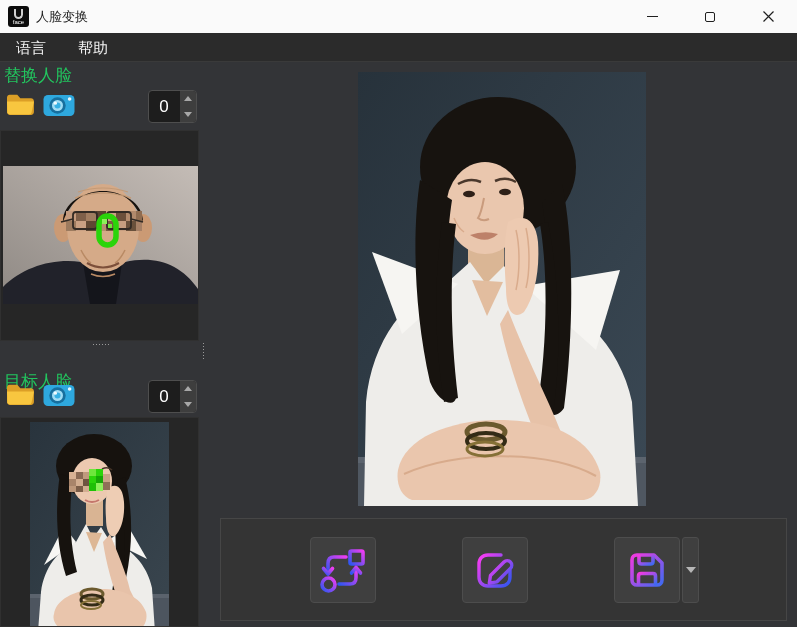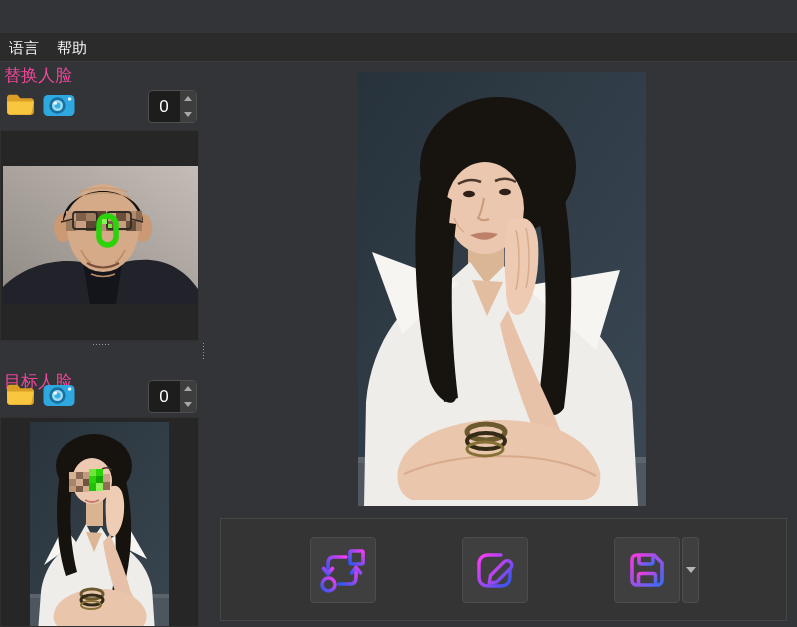--- a/index.html
+++ b/index.html
@@ -17,25 +17,25 @@
   .win-title { position:absolute; left:36px; top:0; height:33px; line-height:33px;
     font-size:13px; color:#1b1b1b; }
   .win-controls { position:absolute; right:0; top:0; height:33px; display:flex; }
   .win-btn { width:58px; height:33px; display:flex; align-items:center; justify-content:center; cursor:default; }
   .glyph-min { width:11px; height:1px; background:#1f1f1f; }
   .glyph-max { width:10px; height:10px; border:1px solid #1f1f1f; border-radius:2px; }
 
   
   .menubar { position:absolute; left:0; top:33px; width:797px; height:29px; background:#2b2b2b;
     border-bottom:1px solid #3a3a3a; display:flex; align-items:center; }
-  .menu-item { color:#f2f2f2; font-size:15px; padding:0 9px; height:29px; line-height:29px; }
+  .menu-item { color:#f2f2f2; font-size:15px; padding:0 16px; height:29px; line-height:29px; }
 
   
   .left-panel { position:absolute; left:0; top:62px; width:200px; height:565px; background:#333437; }
-  .section-title { position:absolute; left:4px; font-size:17px; color:#ec4899; }
+  .section-title { position:absolute; left:4px; font-size:17px; color:#22c55e; }
   .icon-btn { position:absolute; width:34px; height:28px; background:transparent; border:none; padding:0; }
   .spinbox { position:absolute; left:148px; width:49px; height:33px; background:#1d1d1d;
     border:1px solid #4e4e4e; border-radius:4px; display:flex; }
   .spin-value { width:30px; text-align:center; color:#ffffff; font-size:17px; line-height:31px; }
   .spin-btns { width:17px; display:flex; flex-direction:column; background:#3e3e3e;
     border-radius:0 3px 3px 0; border-left:1px solid #1d1d1d; }
   .spin-btn { flex:1; display:flex; align-items:center; justify-content:center; }
   .tri-up { width:0; height:0; border-left:4px solid transparent; border-right:4px solid transparent;
     border-bottom:5px solid #a8a8a8; }
   .tri-down { width:0; height:0; border-left:4px solid transparent; border-right:4px solid transparent;
@@ -61,20 +61,40 @@
   .drop-btn { position:absolute; top:18px; width:17px; height:66px; background:#3f3f3f;
     border:1px solid #4d4d4d; border-radius:3px; display:flex; align-items:flex-start; justify-content:center; }
   .drop-tri { margin-top:29px; width:0; height:0; border-left:5px solid transparent;
     border-right:5px solid transparent; border-top:6px solid #b6b6b6; }
 </style>
 </head>
 <body>
 
 <div id="window">
 
+  <div class="titlebar">
+    <div class="app-icon">
+      <div class="u-glyph"></div>
+      <div class="face-txt">face</div>
+    </div>
+    <span class="win-title">人脸变换</span>
+    <div class="win-controls">
+      <div class="win-btn">
+        <div class="glyph-min"></div>
+      </div>
+      <div class="win-btn">
+        <div class="glyph-max"></div>
+      </div>
+      <div class="win-btn">
+        <svg width="13" height="13" viewBox="0 0 13 13">
+          <path d="M1.5,1.5 L11.5,11.5 M11.5,1.5 L1.5,11.5" stroke="#1f1f1f" stroke-width="1.2" fill="none"></path>
+        </svg>
+      </div>
+    </div>
+  </div>
 
   <div class="menubar">
     <span class="menu-item">语言</span>
     <span class="menu-item">帮助</span>
   </div>
 
   <div class="left-panel">
 
     <div class="section-title" style="top:2px;">替换人脸</div>
 

